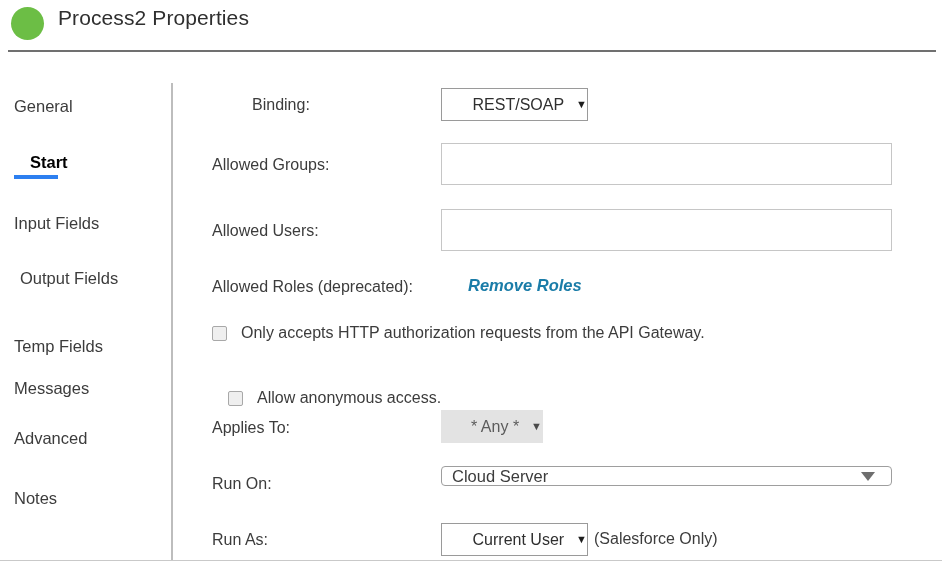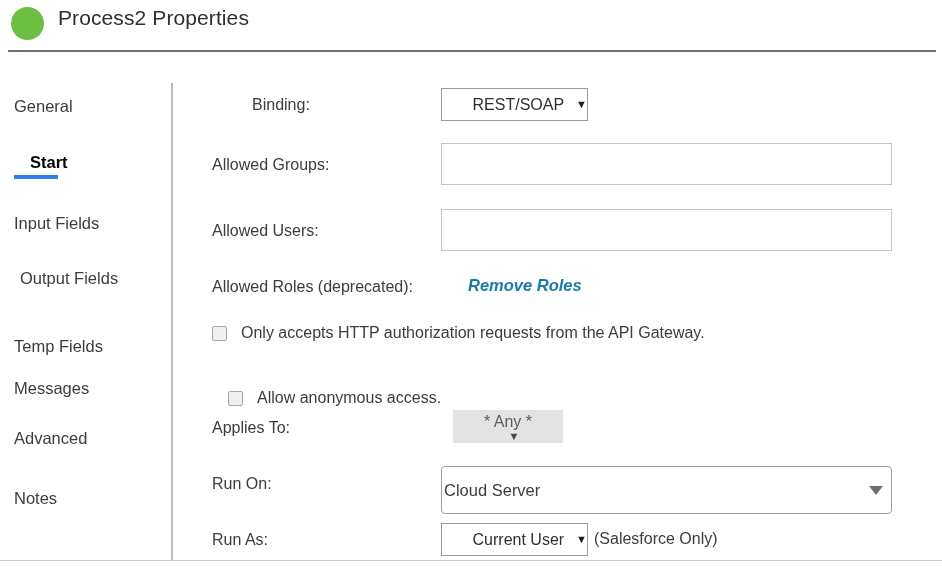--- a/index.html
+++ b/index.html
@@ -142,28 +142,28 @@
     color: #5c5c5c;
   }
   .select-box.disabled .caret {
     color: #4a4a4a;
   }
 
   .combo-box {
     position: absolute;
     left: 441px;
     width: 451px;
-    height: 48px;
+    height: 20px;
     box-sizing: border-box;
     border: 1px solid #9e9e9e;
     border-radius: 4px;
     background: #ffffff;
     display: flex;
     align-items: center;
-    padding: 0 2px;
+    padding: 0 10px;
     font-size: 16.5px;
     color: #3c3c3c;
     cursor: pointer;
   }
   .combo-box .combo-value {
     flex: 1;
     white-space: nowrap;
     overflow: hidden;
   }
   .combo-box .combo-caret {
@@ -264,21 +264,21 @@
   <div class="checkbox"></div>
   <div class="checkbox-label">Only accepts HTTP authorization requests from the API Gateway.</div>
 </div>
 
 <div class="checkbox-row" style="top:389px;padding-left:16px;">
   <div class="checkbox"></div>
   <div class="checkbox-label">Allow anonymous access.</div>
 </div>
 
 <div class="form-label" style="top:418px;">Applies To:</div>
-<div class="select-box disabled" style="left:453px; top:410px; width:110px;flex-direction:column;">
+<div class="select-box disabled" style="left:441px; top:410px; width:102px;">
   <span>* Any *</span>
   <span class="caret">▼</span>
 </div>
 
 <div class="form-label" style="top:474px;">Run On:</div>
 <div class="combo-box" style="top:466px;">
   <span class="combo-value">Cloud Server</span>
   <span class="combo-caret"></span>
 </div>
 

